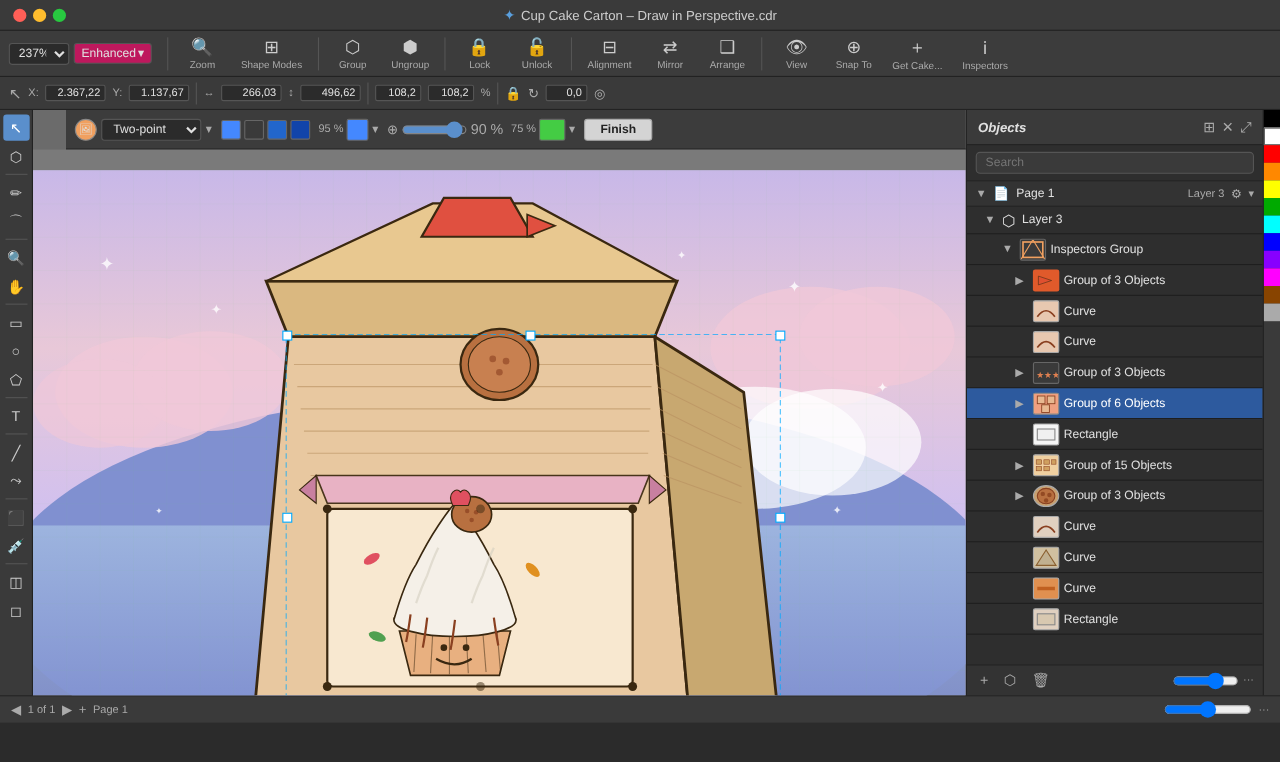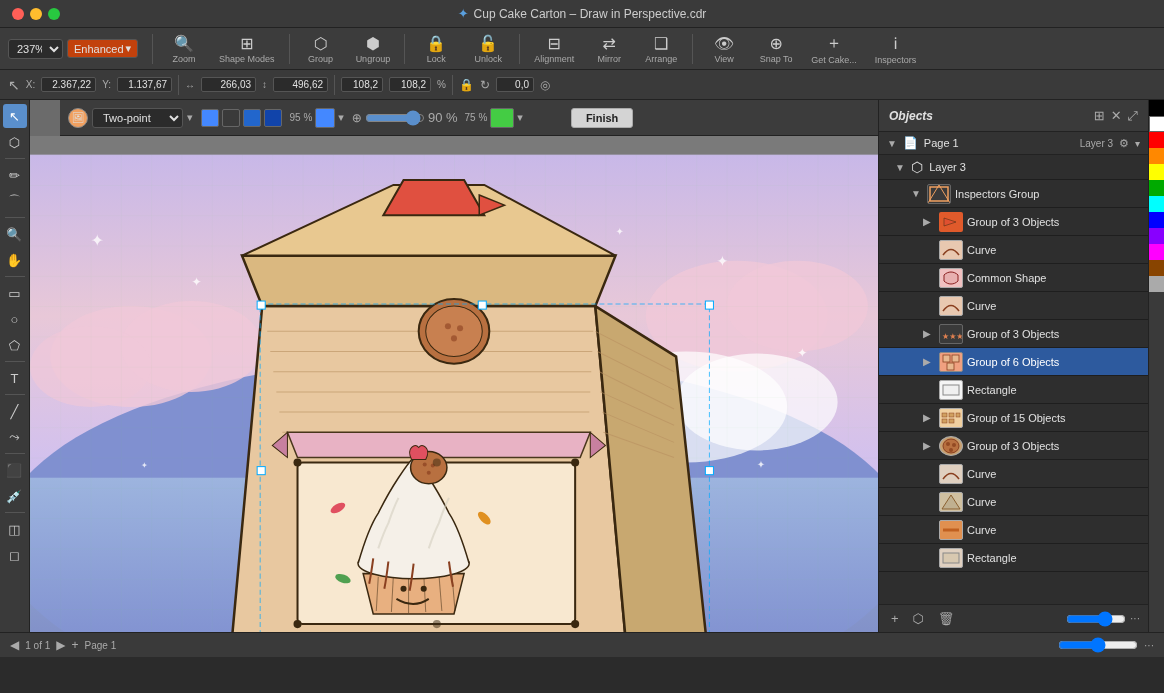--- a/index.html
+++ b/index.html
@@ -39,21 +39,21 @@
       padding: 2px 8px;
       min-width: 50px;
       cursor: pointer;
     }
     .toolbar-group-icon { font-size: 16px; color: #ccc; margin-bottom: 1px; }
     .toolbar-group-label { font-size: 9px; color: #aaa; }
     .toolbar-separator { width: 1px; height: 30px; background: #555; margin: 0 4px; }
     .zoom-area { display: flex; align-items: center; gap: 4px; margin-right: 8px; }
     .zoom-select { background: #2b2b2b; border: 1px solid #555; color: #e0e0e0; padding: 2px 4px; border-radius: 3px; font-size: 11px; width: 55px; }
     .enhanced-btn {
-      background: #c2410c;
+      background: #be185d;
       border: 1px solid #555;
       color: #e0e0e0;
       padding: 2px 6px;
       border-radius: 3px;
       font-size: 11px;
       cursor: pointer;
       display: flex; align-items: center; gap: 2px;
     }
 
     
@@ -94,21 +94,20 @@
     .persp-slider { width: 60px; accent-color: #5a8fcc; }
     .finish-btn {
       background: #d4d4d4;
       border: 1px solid #aaa;
       color: #222;
       padding: 3px 14px;
       border-radius: 3px;
       font-size: 11px;
       font-weight: 600;
       cursor: pointer;
-      margin-left: 40px;
     }
 
     
     .main-area {
       display: flex;
       height: calc(693px - 28px - 42px - 30px - 36px - 25px);
     }
 
     
     .left-toolbox {
@@ -605,20 +604,23 @@
   <div class="objects-panel">
     <div class="panel-header">
       <span class="panel-title">Objects</span>
       <div class="panel-header-icons">
         <span class="panel-icon-btn">⊞</span>
         <span class="panel-icon-btn">✕</span>
         <span class="panel-icon-btn">⤢</span>
       </div>
     </div>
 
+    <div class="panel-search">
+      <input type="text" class="search-input" placeholder="Search" style="">
+    </div>
 
     <div class="page-layer-row">
       <span style="font-size:10px;color:#aaa;">▼</span>
       <span style="font-size:12px;">📄</span>
       <span class="page-label">Page 1</span>
       <span style="color:#aaa;font-size:10px;">Layer 3</span>
       <span style="color:#aaa;font-size:11px;">⚙</span>
       <span style="color:#aaa;font-size:10px;">▾</span>
     </div>
 
@@ -655,29 +657,20 @@
       <div class="obj-row level-3">
         <span class="expand-arrow"></span>
         <div class="obj-thumb" style="background:#e8c8b0;border:1px solid #aaa;">
           <svg width="22" height="18" viewBox="0 0 22 18">
               <path d="M3,14 Q11,3 19,14" fill="none" stroke="#8a4020" stroke-width="1.5"></path>
             </svg>
         </div>
         <span class="obj-label">Curve</span>
       </div>
 
-      <div class="obj-row level-3">
-        <span class="expand-arrow"></span>
-        <div class="obj-thumb" style="background:#f0c0c0;border:1px solid #aaa;">
-          <svg width="22" height="18" viewBox="0 0 22 18">
-              <path d="M4,6 C8,2 14,2 18,6 L18,12 C14,16 8,16 4,12 Z" fill="#e8b0b0" stroke="#8a2020" stroke-width="1"></path>
-            </svg>
-        </div>
-        <span class="obj-label">Common Shape</span>
-      </div>
 
       <div class="obj-row level-3">
         <span class="expand-arrow"></span>
         <div class="obj-thumb" style="background:#e8c8b0;border:1px solid #aaa;">
           <svg width="22" height="18" viewBox="0 0 22 18">
               <path d="M3,14 Q11,3 19,14" fill="none" stroke="#8a4020" stroke-width="1.5"></path>
             </svg>
         </div>
         <span class="obj-label">Curve</span>
       </div>

